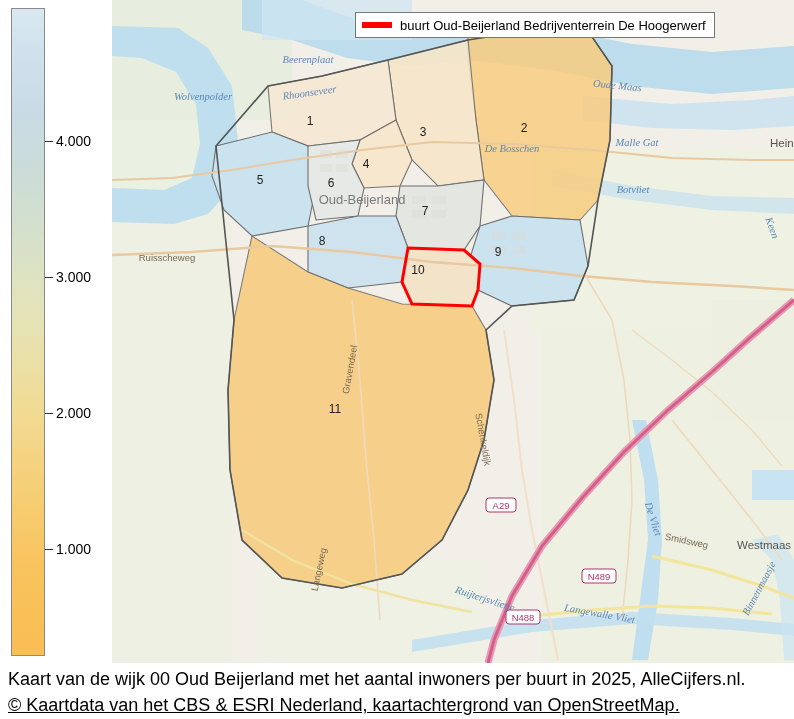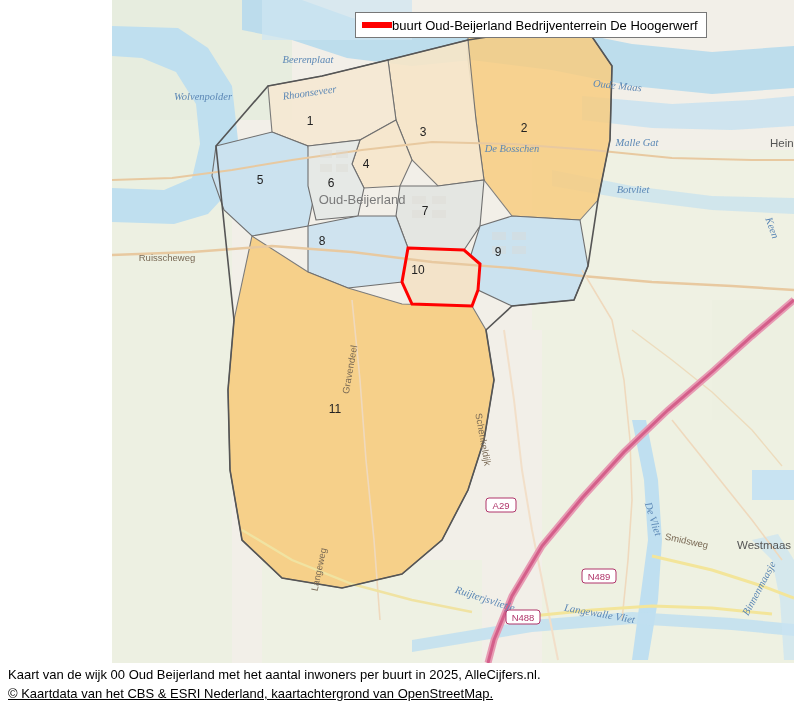--- a/index.html
+++ b/index.html
@@ -79,20 +79,21 @@
     display: block;
   }
 
   
   #legend {
     position: absolute;
     left: 243px;
     top: 12px;
     display: flex;
     align-items: center;
+    gap: 8px;
     background: #ffffff;
     border: 1px solid #777;
     padding: 4px 8px 4px 6px;
     box-sizing: border-box;
     height: 26px;
   }
   #legend-swatch {
     width: 30px;
     height: 6px;
     background: #ff0000;
@@ -103,21 +104,21 @@
     color: #000;
     white-space: nowrap;
   }
 
   
   #caption {
     position: absolute;
     left: 8px;
     top: 666px;
     width: 786px;
-    font-size: 13px;
+    font-size: 18px;
     color: #000;
     line-height: 1.45;
   }
   #caption .line1 { display: block; }
   #caption .line2 { display: block; text-decoration: underline; }
 
   
   .lbl-buurt {
     font-family: "Liberation Sans", sans-serif;
     font-size: 12px;
@@ -149,20 +150,31 @@
     font-size: 9.5px;
     fill: #b0356a;
     text-anchor: middle;
   }
 </style>
 </head>
 <body>
 
 <div id="root">
 
+  <div id="colorbar-panel">
+    <div id="colorbar-gradient"></div>
+    <div class="cb-tick" style="top:141px"></div>
+    <div class="cb-label" style="top:141px">4.000</div>
+    <div class="cb-tick" style="top:277px"></div>
+    <div class="cb-label" style="top:277px">3.000</div>
+    <div class="cb-tick" style="top:413px"></div>
+    <div class="cb-label" style="top:413px">2.000</div>
+    <div class="cb-tick" style="top:549px"></div>
+    <div class="cb-label" style="top:549px">1.000</div>
+  </div>
 
   <div id="map">
     <svg width="682" height="663" viewBox="0 0 682 663" xmlns="http://www.w3.org/2000/svg">
       <defs>
         <pattern id="fieldhatch" width="18" height="18" patternUnits="userSpaceOnUse">
           <rect width="18" height="18" fill="#eef0e4"></rect>
           <path d="M0 18 L18 0" stroke="#e3e6d6" stroke-width="1"></path>
         </pattern>
       </defs>
 

